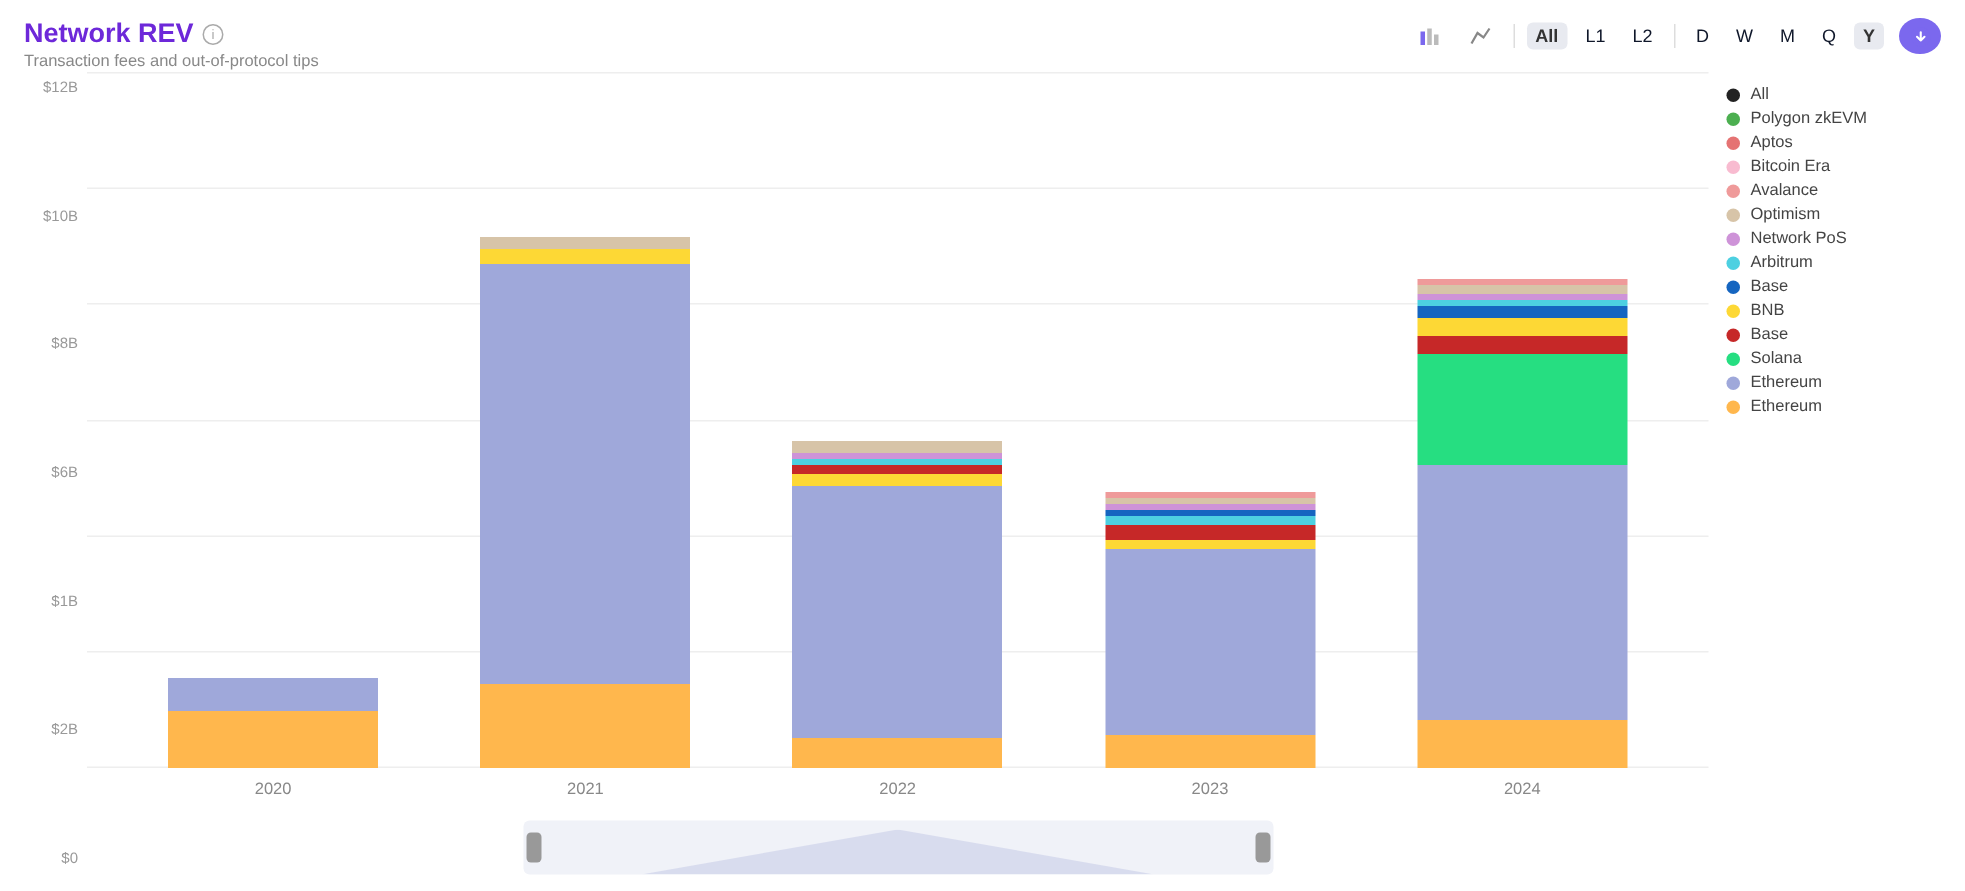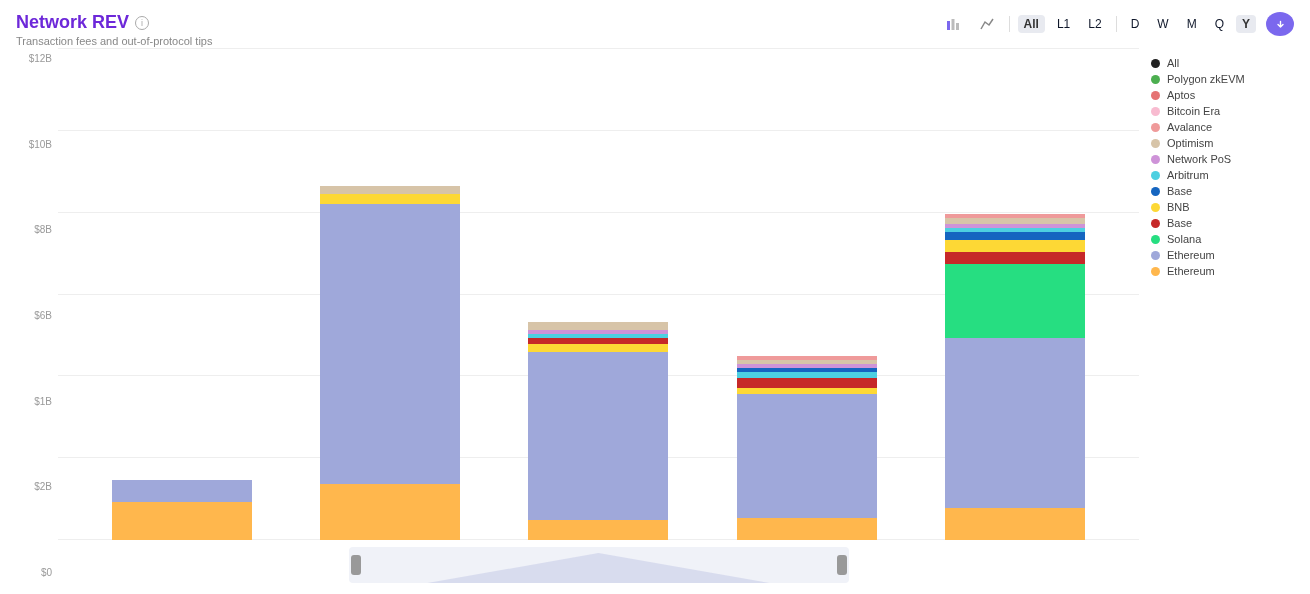--- a/index.html
+++ b/index.html
@@ -398,20 +398,27 @@
                 <div class="bar-segment" style="height:4px; background:#4dd0e1;"></div>
                 <div class="bar-segment" style="height:4px; background:#ce93d8;"></div>
                 <div class="bar-segment" style="height:6px; background:#d7c4a8;"></div>
                 <div class="bar-segment" style="height:4px; background:#ef9a9a;"></div>
               </div>
             </div>
 
           </div>
         </div>
 
+        <div class="x-labels">
+          <span class="x-label">2020</span>
+          <span class="x-label">2021</span>
+          <span class="x-label">2022</span>
+          <span class="x-label">2023</span>
+          <span class="x-label">2024</span>
+        </div>
 
         <div class="scrollbar-area">
           <div class="scrollbar-track">
             <div class="scrollbar-shape"></div>
             <div class="scrollbar-handle-left"></div>
             <div class="scrollbar-handle-right"></div>
           </div>
         </div>
       </div>
     </div>

